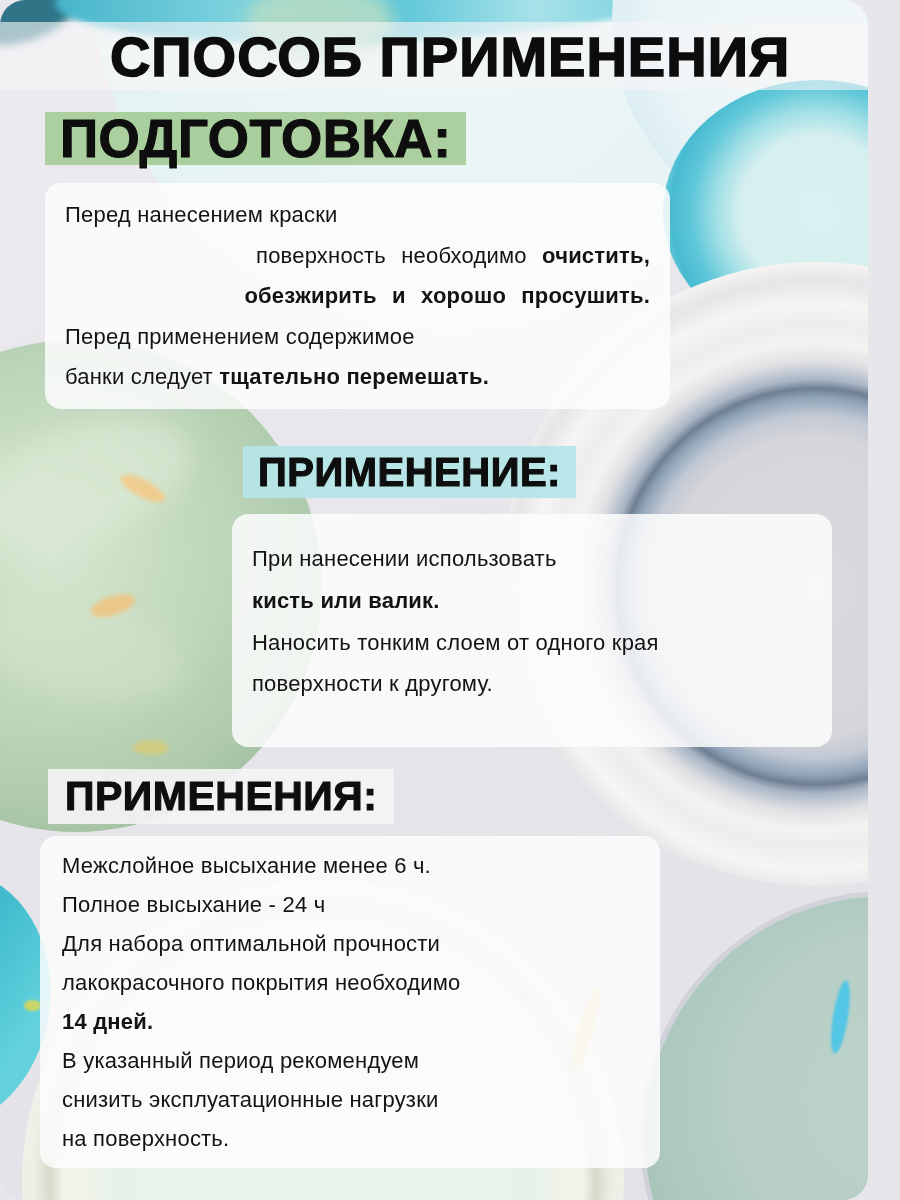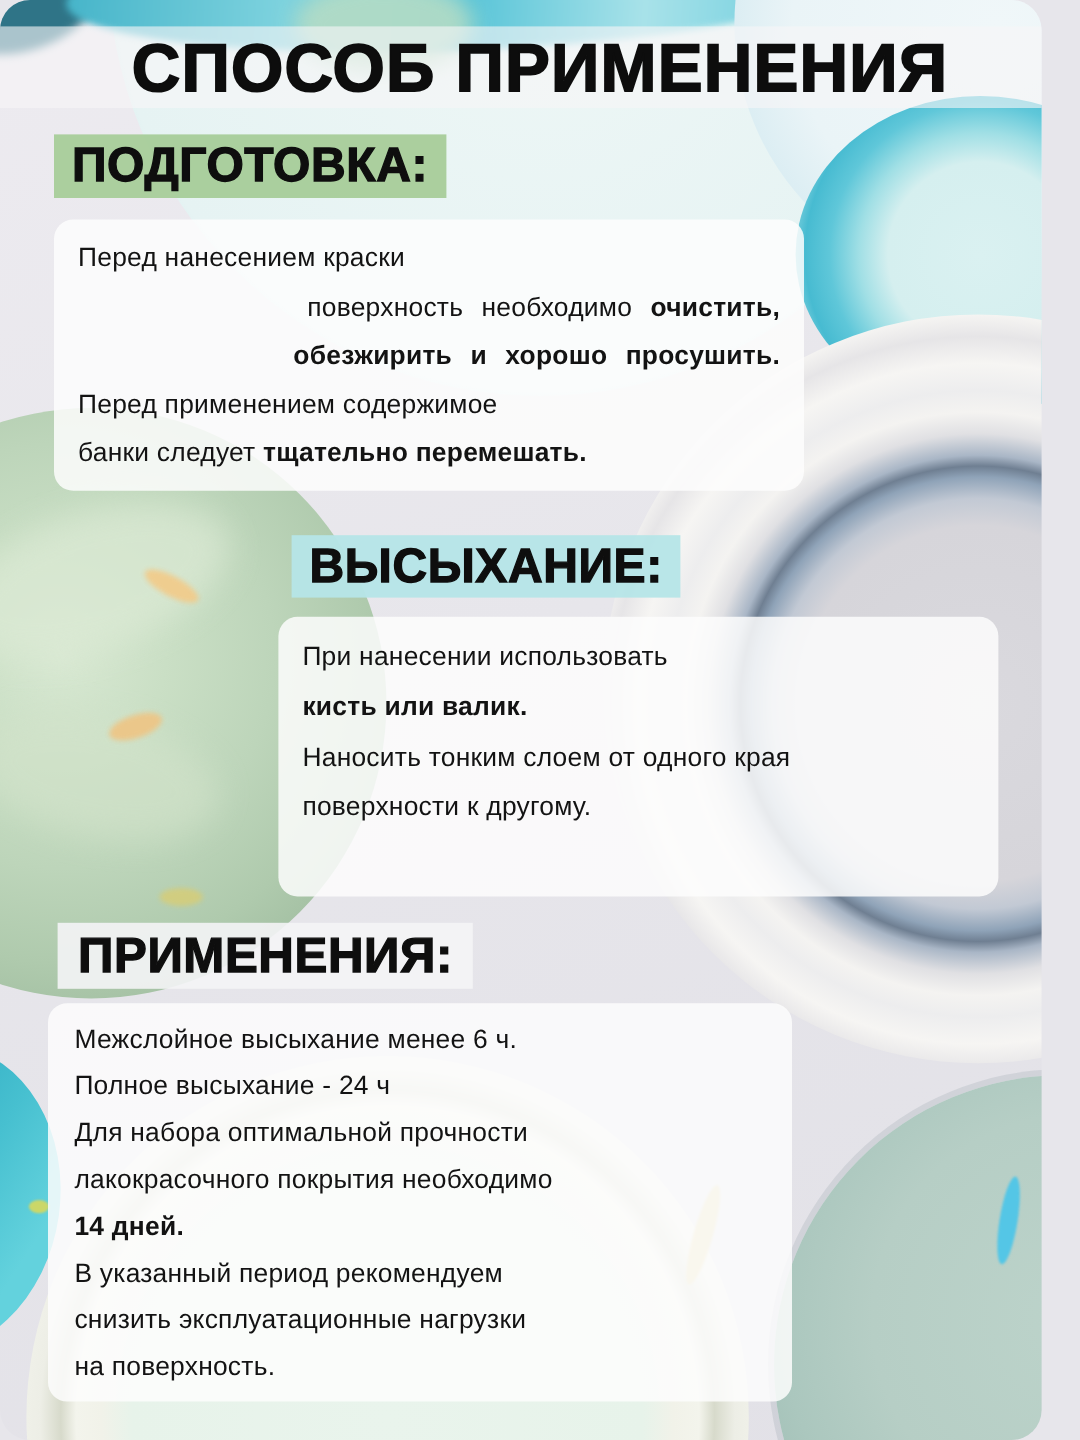--- a/index.html
+++ b/index.html
@@ -58,35 +58,35 @@
     background:#54c6e6; transform:rotate(9deg); filter:blur(1px); }
 
   
   #title-band{ position:absolute; left:0; top:22px; width:900px; height:68px;
     background:rgba(247,245,247,.62); display:flex; align-items:center; justify-content:center; }
   #title{ font-size:56px; font-weight:700; color:#0d0d0d; letter-spacing:1px;
     -webkit-text-stroke:1.5px #0d0d0d; white-space:nowrap; }
 
   .hl{ position:absolute; display:inline-flex; align-items:center; white-space:nowrap;
     font-weight:700; color:#0e0e0e; -webkit-text-stroke:1.1px #0e0e0e; letter-spacing:.5px; }
-  #prep-heading{ left:45px; top:112px; height:53px; font-size:40px; padding:5px 15px;
+  #prep-heading{ left:45px; top:112px; height:53px; font-size:53px; padding:5px 15px;
     background:rgba(168,205,154,.96); }
   #app-heading{ left:243px; top:446px; height:52px; font-size:40px; padding:0 15px;
     background:rgba(182,229,231,.96); }
   #dry-heading{ left:48px; top:769px; height:55px; font-size:41px; padding:0 17px;
     background:rgba(244,244,246,.9); }
 
   .card{ position:absolute; background:rgba(253,253,253,.85); border-radius:16px;
     color:#131313; font-size:22px; letter-spacing:.2px; }
   .card .ln{ white-space:nowrap; }
   .card .b{ font-weight:700; }
   .card .spread{ word-spacing:9px;text-align:right; }
   #prep-box{ left:45px; top:183px; width:625px; height:226px; padding:12px 20px; }
   #prep-box .ln{ line-height:40.5px; }
-  #app-box{ left:232px; top:514px; width:600px; height:233px; padding:12px 20px; }
+  #app-box{ left:232px; top:514px; width:600px; height:233px; padding:24px 20px; }
   #app-box .ln{ line-height:41.8px; }
   #dry-box{ left:40px; top:836px; width:620px; height:332px; padding:10px 18px 10px 22px; }
   #dry-box .ln{ line-height:39px; }
 </style>
 </head>
 <body>
 
 <div id="page">
 
   <div id="photo">
@@ -118,21 +118,21 @@
 
   <div id="prep-heading" class="hl">ПОДГОТОВКА:</div>
   <div id="prep-box" class="card">
       <div class="ln"><span>Перед нанесением краски</span></div>
       <div class="ln spread"><span>поверхность необходимо </span><span class="b">очистить,</span></div>
       <div class="ln spread"><span class="b">обезжирить и хорошо просушить.</span></div>
       <div class="ln"><span>Перед применением содержимое</span></div>
       <div class="ln"><span>банки следует </span><span class="b">тщательно перемешать.</span></div>
     </div>
 
-  <div id="app-heading" class="hl">ВЫСЫХАНИЕ:</div>
+  <div id="app-heading" class="hl">ПРИМЕНЕНИЕ:</div>
   <div id="app-box" class="card">
       <div class="ln"><span>При нанесении использовать</span></div>
       <div class="ln"><span class="b">кисть или валик.</span></div>
       <div class="ln"><span>Наносить тонким слоем от одного края</span></div>
       <div class="ln"><span>поверхности к другому.</span></div>
     </div>
 
   <div id="dry-heading" class="hl">ПРИМЕНЕНИЯ:</div>
   <div id="dry-box" class="card">
       <div class="ln"><span>Межслойное высыхание менее 6 ч.</span></div>

